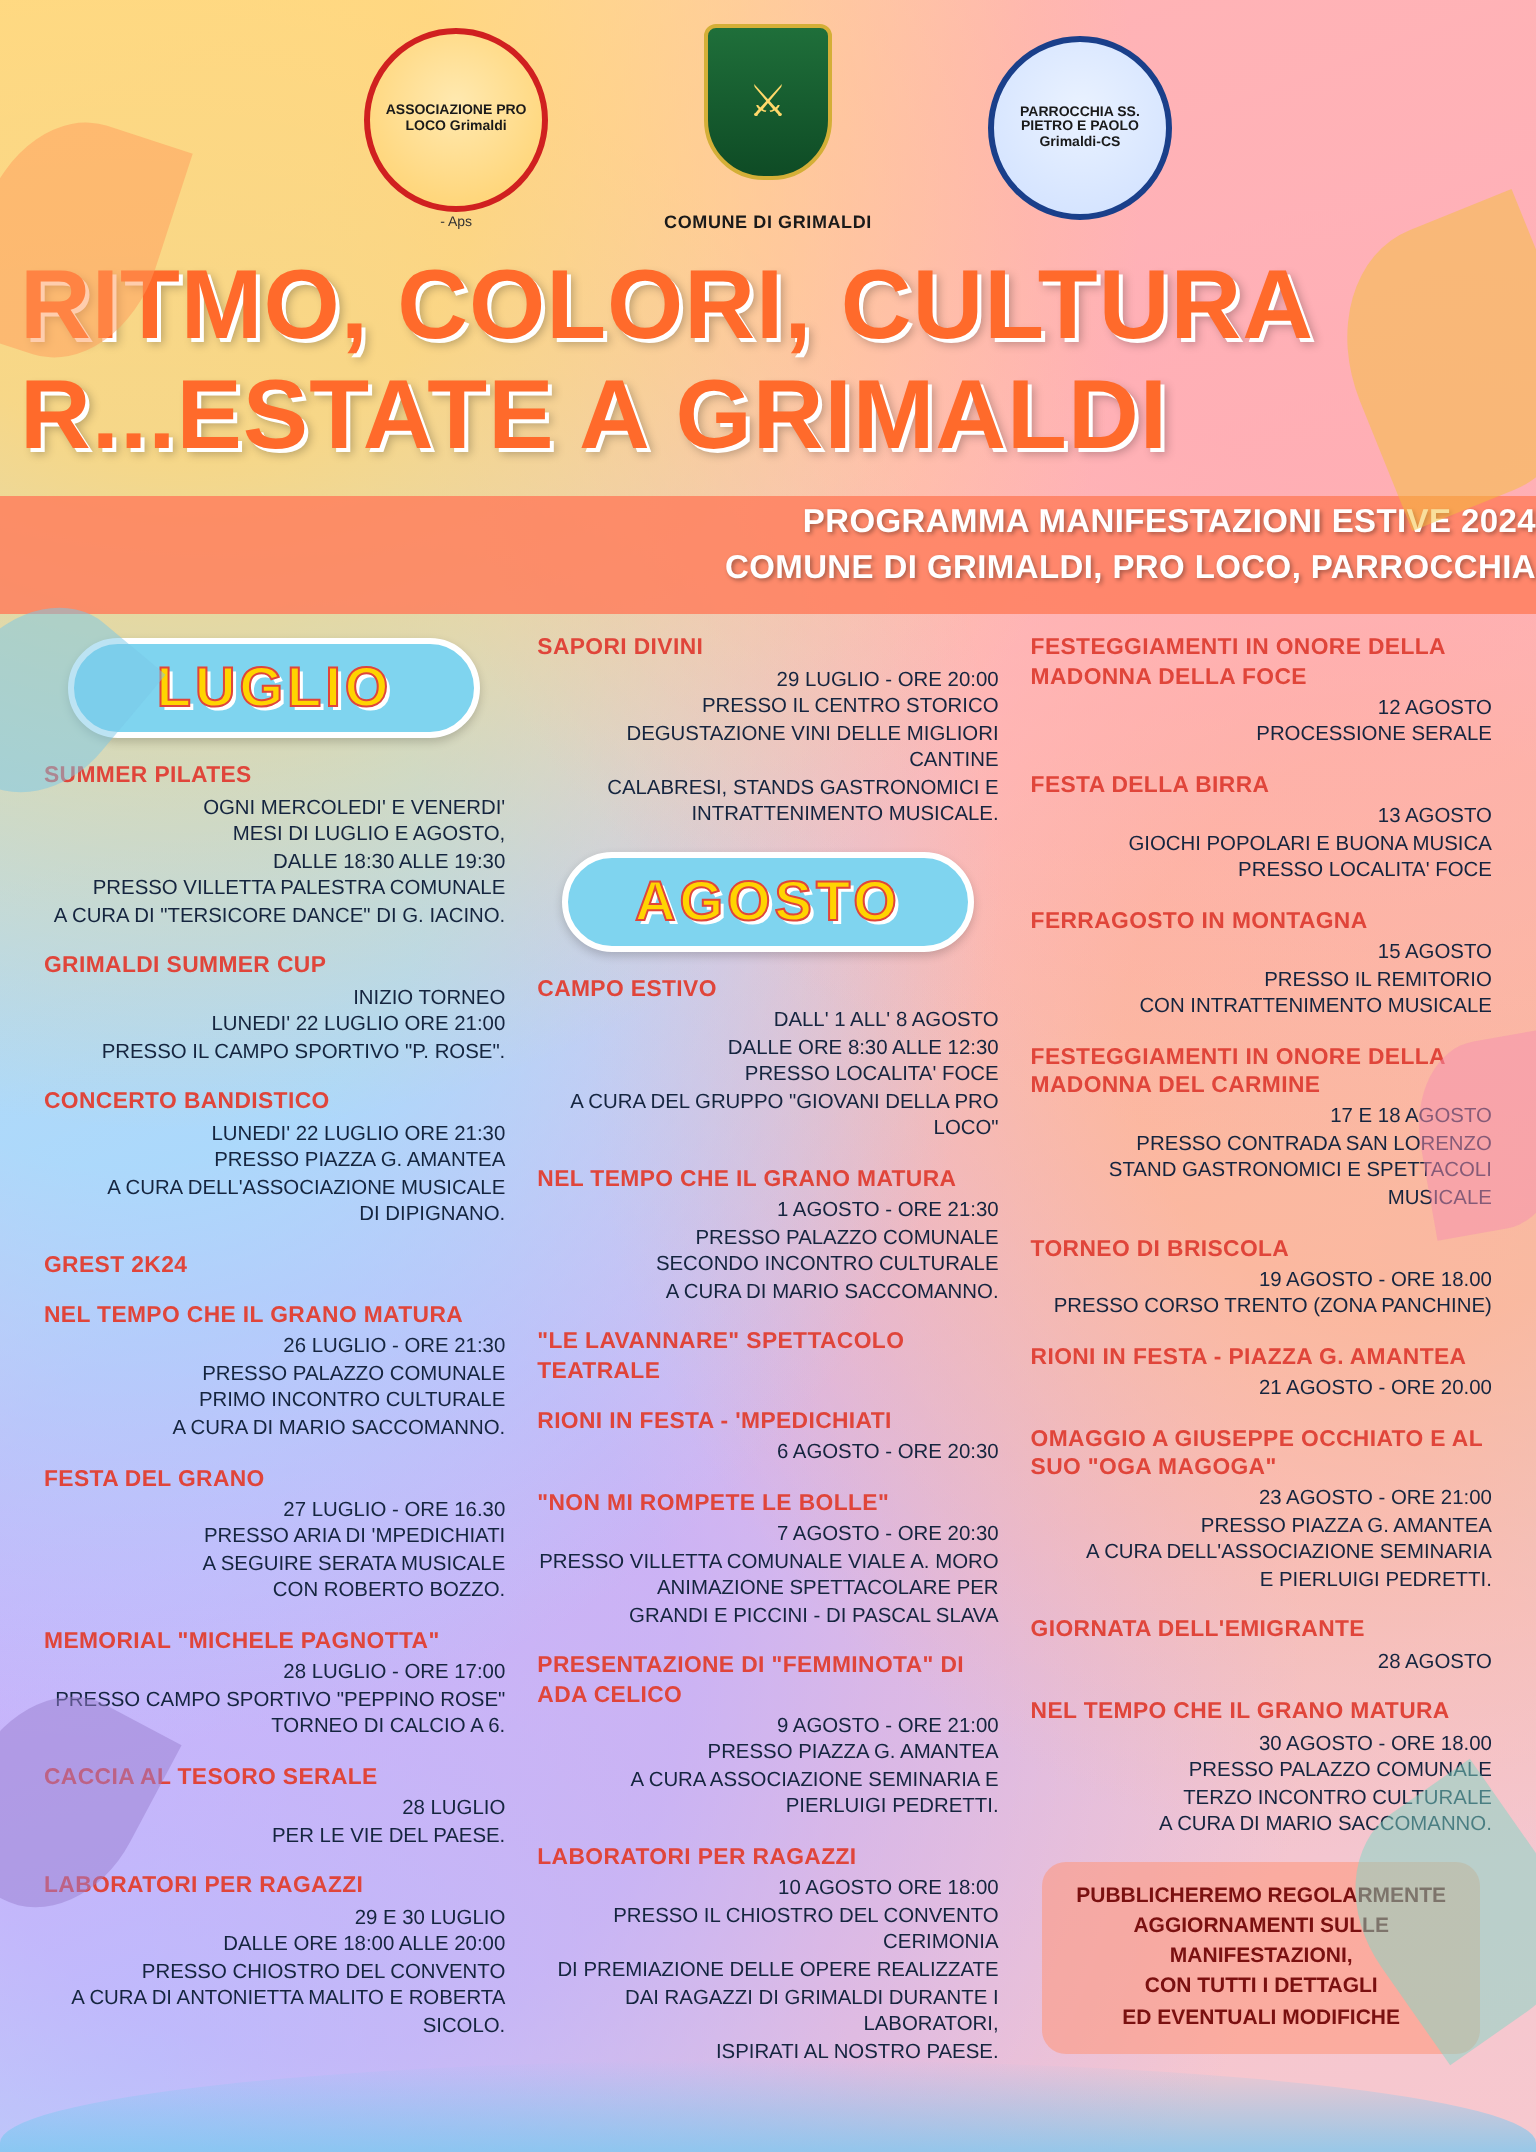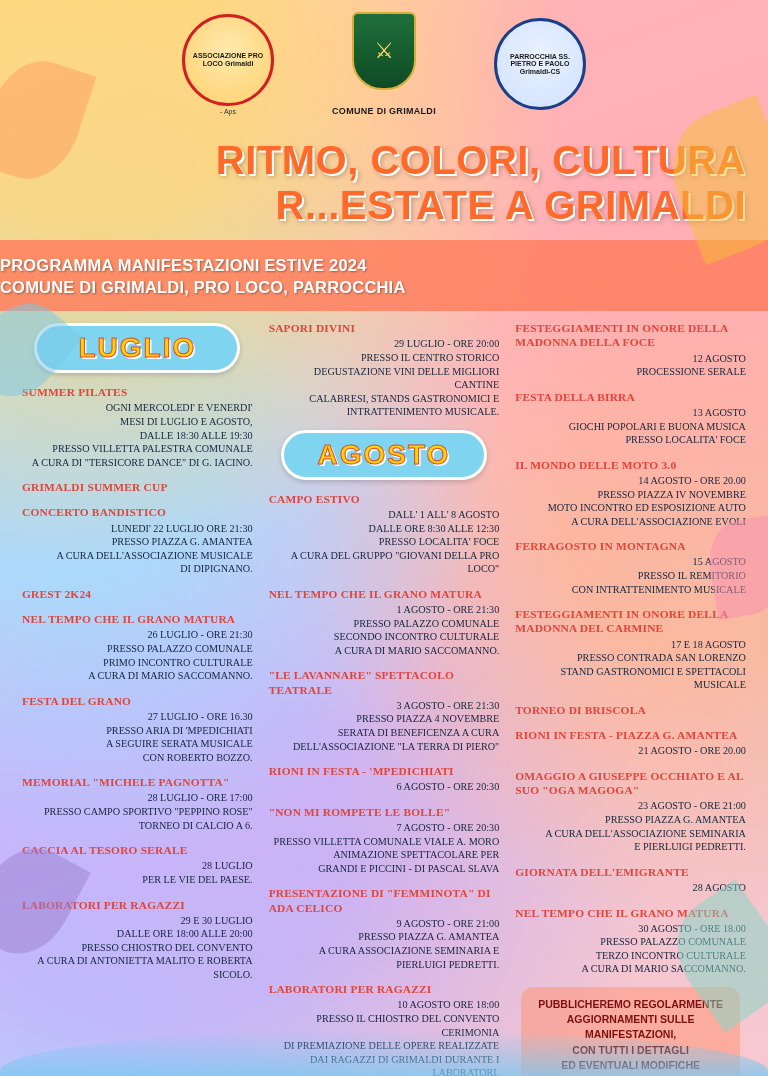--- a/index.html
+++ b/index.html
@@ -37,49 +37,49 @@
   .logo-circle.par{border-color:#1a3f8a;background:radial-gradient(circle at 50% 40%,#eaf2ff,#cfe0ff);}
   .crest{
     width:60px;height:74px;background:linear-gradient(#1f6f3a,#0e4b25);
     border:2px solid #d4af37;border-radius:6px 6px 30px 30px;
     display:flex;align-items:center;justify-content:center;color:#ffd86a;font-size:22px;
   }
   .logo-cap{font-size:9px;font-weight:bold;color:#1a1a1a;margin-top:16px;letter-spacing:.3px;}
   .logo-sub{font-size:7px;color:#333;margin-top:2px;}
 
   h1.title{
-    margin:12px;text-align:right;font-size:40px;letter-spacing:.5px;font-weight:bold;
+    margin:0;text-align:left;font-size:49px;letter-spacing:.5px;font-weight:bold;
     color:#ff6a2b;line-height:1.12;
     text-shadow:2px 2px 0 #fff, 3px 3px 5px rgba(0,0,0,.25);
     padding:4px 10px 0;
   }
   h1.title .l2line{display:block;}
 
   .banner{
     margin-top:12px;background:rgba(255,124,92,.82);
-    padding:14px 0 12px;text-align:left;color:#fff;font-weight:bold;font-size:16.5px;
+    padding:2px 0 12px;text-align:right;color:#fff;font-weight:bold;font-size:16.5px;
     line-height:1.38;letter-spacing:.2px;text-shadow:1px 1px 2px rgba(0,0,0,.35);
   }
 
   .columns{display:flex;gap:0;padding:10px 14px 0;}
   .col{width:33.33%;padding:0 8px;box-sizing:border-box;}
 
   .month{
     display:block;margin:2px auto 12px;width:200px;height:44px;
     background:#7fd4ef;border-radius:26px;border:3px solid #fff;
     box-shadow:0 2px 5px rgba(0,0,0,.18);
     display:flex;align-items:center;justify-content:center;
   }
   .month span{
     font-size:28px;font-weight:bold;color:#ffd400;letter-spacing:2px;
     -webkit-text-stroke:1px #e0453a;
     text-shadow:2px 2px 0 #fff;
   }
 
-  .ev{margin-bottom:11px;font-family:Liberation Serif, serif;}
+  .ev{margin-bottom:11px;}
   .ev-h{
     font-size:11.4px;font-weight:bold;color:#e0453a;letter-spacing:.2px;
     line-height:1.25;margin-bottom:2px;text-transform:uppercase;
   }
   .ev-b{font-size:10.2px;color:#15253f;line-height:1.33;text-align:right;}
   .ev-b div{white-space:normal;}
 
   .note{
     margin:6px 6px 0;background:rgba(255,150,120,.55);
     border-radius:12px;padding:10px 8px;text-align:center;
@@ -142,20 +142,25 @@
           <div class="ev-b">
             <div>OGNI MERCOLEDI' E VENERDI'</div>
             <div>MESI DI LUGLIO E AGOSTO,</div>
             <div>DALLE 18:30 ALLE 19:30</div>
             <div>PRESSO VILLETTA PALESTRA COMUNALE</div>
             <div>A CURA DI "TERSICORE DANCE" DI G. IACINO.</div>
           </div>
         </div>
         <div class="ev">
           <div class="ev-h">GRIMALDI SUMMER CUP</div>
+          <div class="ev-b">
+            <div>INIZIO TORNEO</div>
+            <div>LUNEDI' 22 LUGLIO ORE 21:00</div>
+            <div>PRESSO IL CAMPO SPORTIVO "P. ROSE".</div>
+          </div>
         </div>
         <div class="ev">
           <div class="ev-h">CONCERTO BANDISTICO</div>
           <div class="ev-b">
             <div>LUNEDI' 22 LUGLIO ORE 21:30</div>
             <div>PRESSO PIAZZA G. AMANTEA</div>
             <div>A CURA DELL'ASSOCIAZIONE MUSICALE</div>
             <div>DI DIPIGNANO.</div>
           </div>
         </div>
@@ -237,26 +242,20 @@
           <div class="ev-h">NEL TEMPO CHE IL GRANO MATURA</div>
           <div class="ev-b">
             <div>1 AGOSTO - ORE 21:30</div>
             <div>PRESSO PALAZZO COMUNALE</div>
             <div>SECONDO INCONTRO CULTURALE</div>
             <div>A CURA DI MARIO SACCOMANNO.</div>
           </div>
         </div>
         <div class="ev">
           <div class="ev-h">"LE LAVANNARE" SPETTACOLO TEATRALE</div>
-          <div class="ev-b">
-            <div>3 AGOSTO - ORE 21:30</div>
-            <div>PRESSO PIAZZA 4 NOVEMBRE</div>
-            <div>SERATA DI BENEFICENZA A CURA</div>
-            <div>DELL'ASSOCIAZIONE "LA TERRA DI PIERO"</div>
-          </div>
         </div>
         <div class="ev">
           <div class="ev-h">RIONI IN FESTA - 'MPEDICHIATI</div>
           <div class="ev-b">
             <div>6 AGOSTO - ORE 20:30</div>
           </div>
         </div>
         <div class="ev">
           <div class="ev-h">"NON MI ROMPETE LE BOLLE"</div>
           <div class="ev-b">
@@ -299,46 +298,41 @@
         </div>
         <div class="ev">
           <div class="ev-h">FESTA DELLA BIRRA</div>
           <div class="ev-b">
             <div>13 AGOSTO</div>
             <div>GIOCHI POPOLARI E BUONA MUSICA</div>
             <div>PRESSO LOCALITA' FOCE</div>
           </div>
         </div>
         <div class="ev">
-          <div class="ev-h">IL MONDO DELLE MOTO 3.0</div>
-          <div class="ev-b">
-            <div>14 AGOSTO - ORE 20.00</div>
-            <div>PRESSO PIAZZA IV NOVEMBRE</div>
-            <div>MOTO INCONTRO ED ESPOSIZIONE AUTO</div>
-            <div>A CURA DELL'ASSOCIAZIONE EVOLI</div>
-          </div>
-        </div>
-        <div class="ev">
           <div class="ev-h">FERRAGOSTO IN MONTAGNA</div>
           <div class="ev-b">
             <div>15 AGOSTO</div>
             <div>PRESSO IL REMITORIO</div>
             <div>CON INTRATTENIMENTO MUSICALE</div>
           </div>
         </div>
         <div class="ev">
           <div class="ev-h">FESTEGGIAMENTI IN ONORE DELLA MADONNA DEL CARMINE</div>
           <div class="ev-b">
             <div>17 E 18 AGOSTO</div>
             <div>PRESSO CONTRADA SAN LORENZO</div>
             <div>STAND GASTRONOMICI E SPETTACOLI MUSICALE</div>
           </div>
         </div>
         <div class="ev">
           <div class="ev-h">TORNEO DI BRISCOLA</div>
+          <div class="ev-b">
+            <div>19 AGOSTO - ORE 18.00</div>
+            <div>PRESSO CORSO TRENTO (ZONA PANCHINE)</div>
+          </div>
         </div>
         <div class="ev">
           <div class="ev-h">RIONI IN FESTA - PIAZZA G. AMANTEA</div>
           <div class="ev-b">
             <div>21 AGOSTO - ORE 20.00</div>
           </div>
         </div>
         <div class="ev">
           <div class="ev-h">OMAGGIO A GIUSEPPE OCCHIATO E AL SUO "OGA MAGOGA"</div>
           <div class="ev-b">

